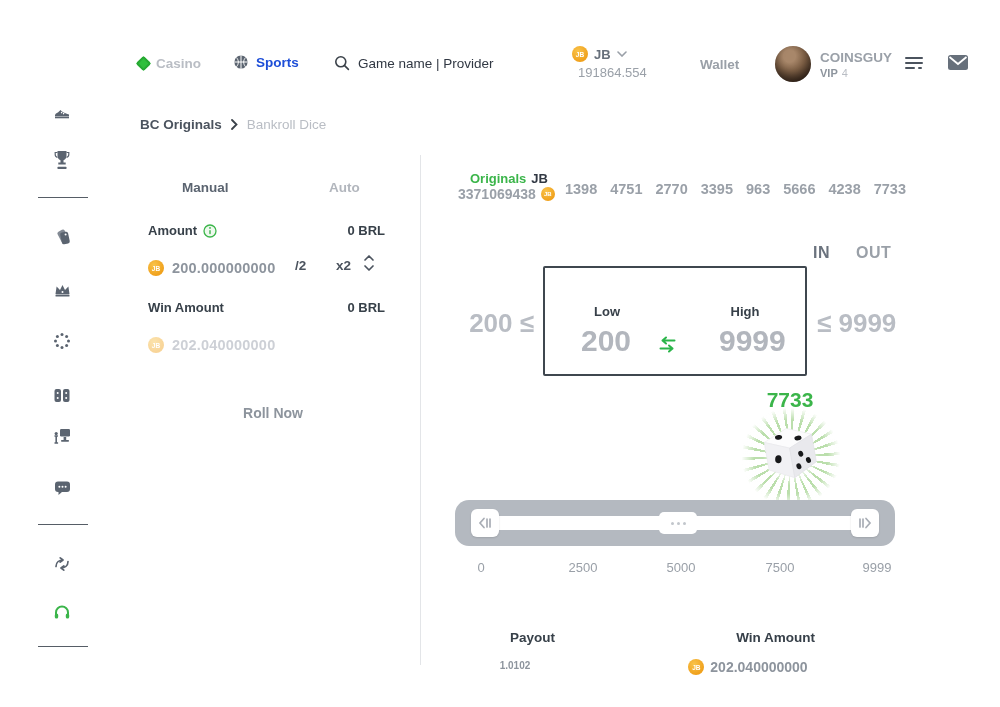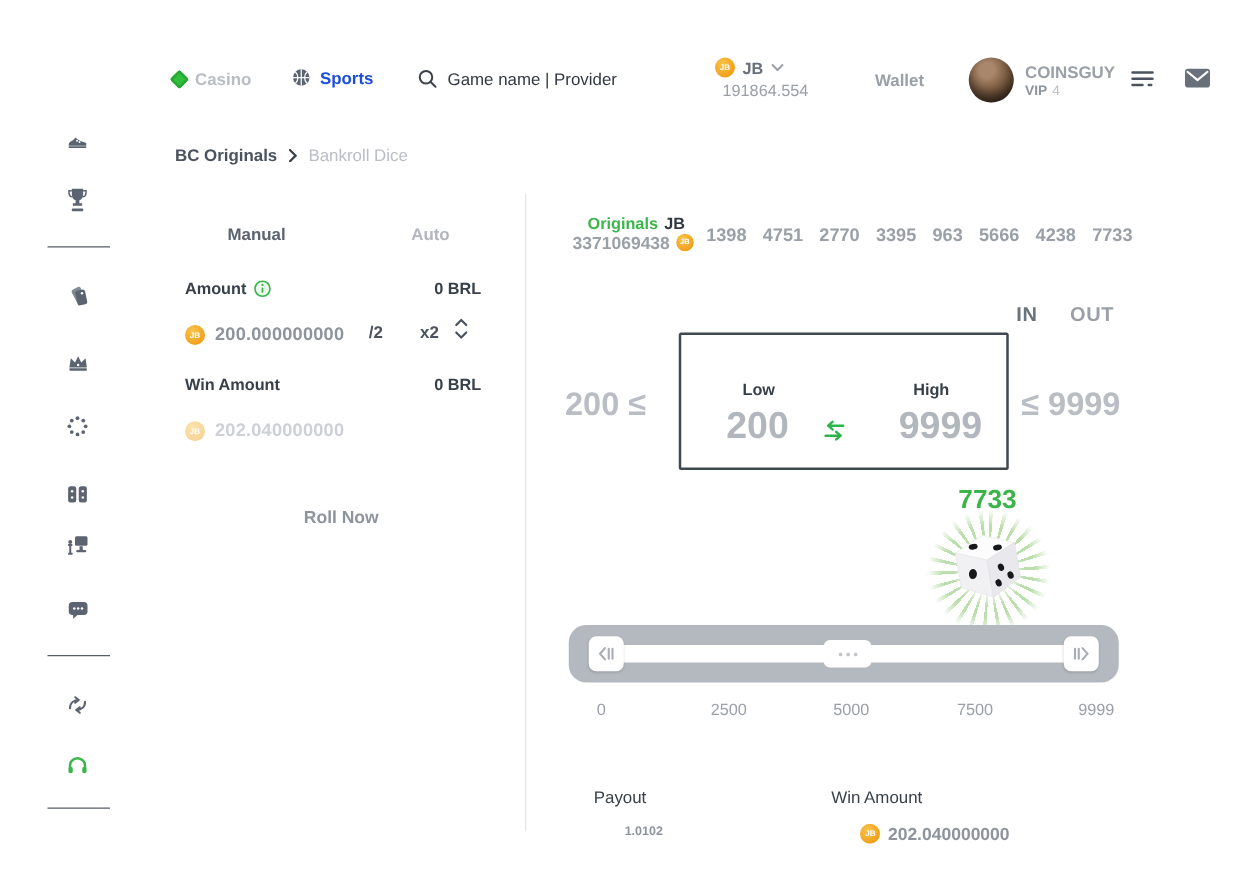--- a/index.html
+++ b/index.html
@@ -65,21 +65,21 @@
       radial-gradient(circle, rgba(255,255,255,0) 52%, #fff 70%),
       radial-gradient(circle, #fff 0 22%, rgba(255,255,255,0) 40%),
       repeating-conic-gradient(rgba(131,196,104,.55) 0 4deg, rgba(255,255,255,0) 4deg 14deg);
   }
   .slider { left:455px; top:500px; width:440px; height:46px; border-radius:14px; background:#b4b9c0; }
   .slider-bar { position:absolute; left:22px; top:16px; width:396px; height:14px; background:#fff; border-radius:4px; }
   .handle { position:absolute; top:9px; width:28px; height:28px; background:#fff; border-radius:6px; display:flex; align-items:center; justify-content:center; cursor:ew-resize; box-shadow:0 1px 2px rgba(0,0,0,.12); }
   .midtab { position:absolute; left:204px; top:12px; width:38px; height:22px; background:#fff; border-radius:5px; display:flex; align-items:center; justify-content:center; gap:3px; cursor:grab; }
   .midtab i { width:3px; height:3px; border-radius:50%; background:#c2c6cc; }
   .tick { font-size:13px; color:#9aa0a8; text-align:center; }
-  .paylbl { font-size:13.5px; font-weight:400; color:#374049; text-align:left; }
+  .paylbl { font-size:13.5px; font-weight:700; color:#374049; text-align:right; }
   .clipband { left:0; top:659px; width:1000px; height:16px; overflow:hidden; }
   svg { display:block; }
 </style>
 </head>
 <body>
 
 <div class="abs" style="left:53px;top:55px;">
   <span class="burger"></span>
 </div>
 
@@ -314,21 +314,21 @@
   <div class="abs bigval" style="left:18px;top:56px;width:86px;">200</div>
   <div class="abs" style="left:113px;top:68px;cursor:pointer;">
     <svg width="19" height="17" viewBox="0 0 19 17">
         <path d="M16.5 4.5 H4.5 M4.5 4.5 L8 1.5 M4.5 4.5 L8 7.5" stroke="#2bb54a" stroke-width="2" fill="none" stroke-linecap="round" stroke-linejoin="round"></path>
         <path d="M2.5 12.5 H14.5 M14.5 12.5 L11 9.5 M14.5 12.5 L11 15.5" stroke="#2bb54a" stroke-width="2" fill="none" stroke-linecap="round" stroke-linejoin="round"></path>
       </svg>
   </div>
   <div class="abs bigval" style="left:166px;top:56px;width:93px;overflow:hidden;text-align:left;padding-left:8px;">9999</div>
 </div>
 
-<div class="abs bound" style="left:452px;top:308px;width:82px;">200 ≤</div>
+<div class="abs bound" style="left:452px;top:308px;width:82px;text-align:right;">200 ≤</div>
 <div class="abs bound" style="left:817px;top:308px;">≤ 9999</div>
 
 <div class="abs result" style="left:740px;top:388px;width:100px;">7733</div>
 <div class="abs burst" style="left:741px;top:407px;"></div>
 <div class="abs" style="left:751px;top:416px;">
   <svg width="80" height="80" viewBox="0 0 80 80">
     <g transform="rotate(-10 40 40)">
       <polygon points="40,12 64,22 40,32 16,22" fill="#fcfcfd" stroke="#ececef" stroke-width="0.6"></polygon>
       <polygon points="16,22 40,32 40,62 16,50" fill="#f1f1f4" stroke="#e7e7ea" stroke-width="0.6"></polygon>
       <polygon points="64,22 40,32 40,62 64,50" fill="#e9e9ed" stroke="#e0e0e4" stroke-width="0.6"></polygon>

